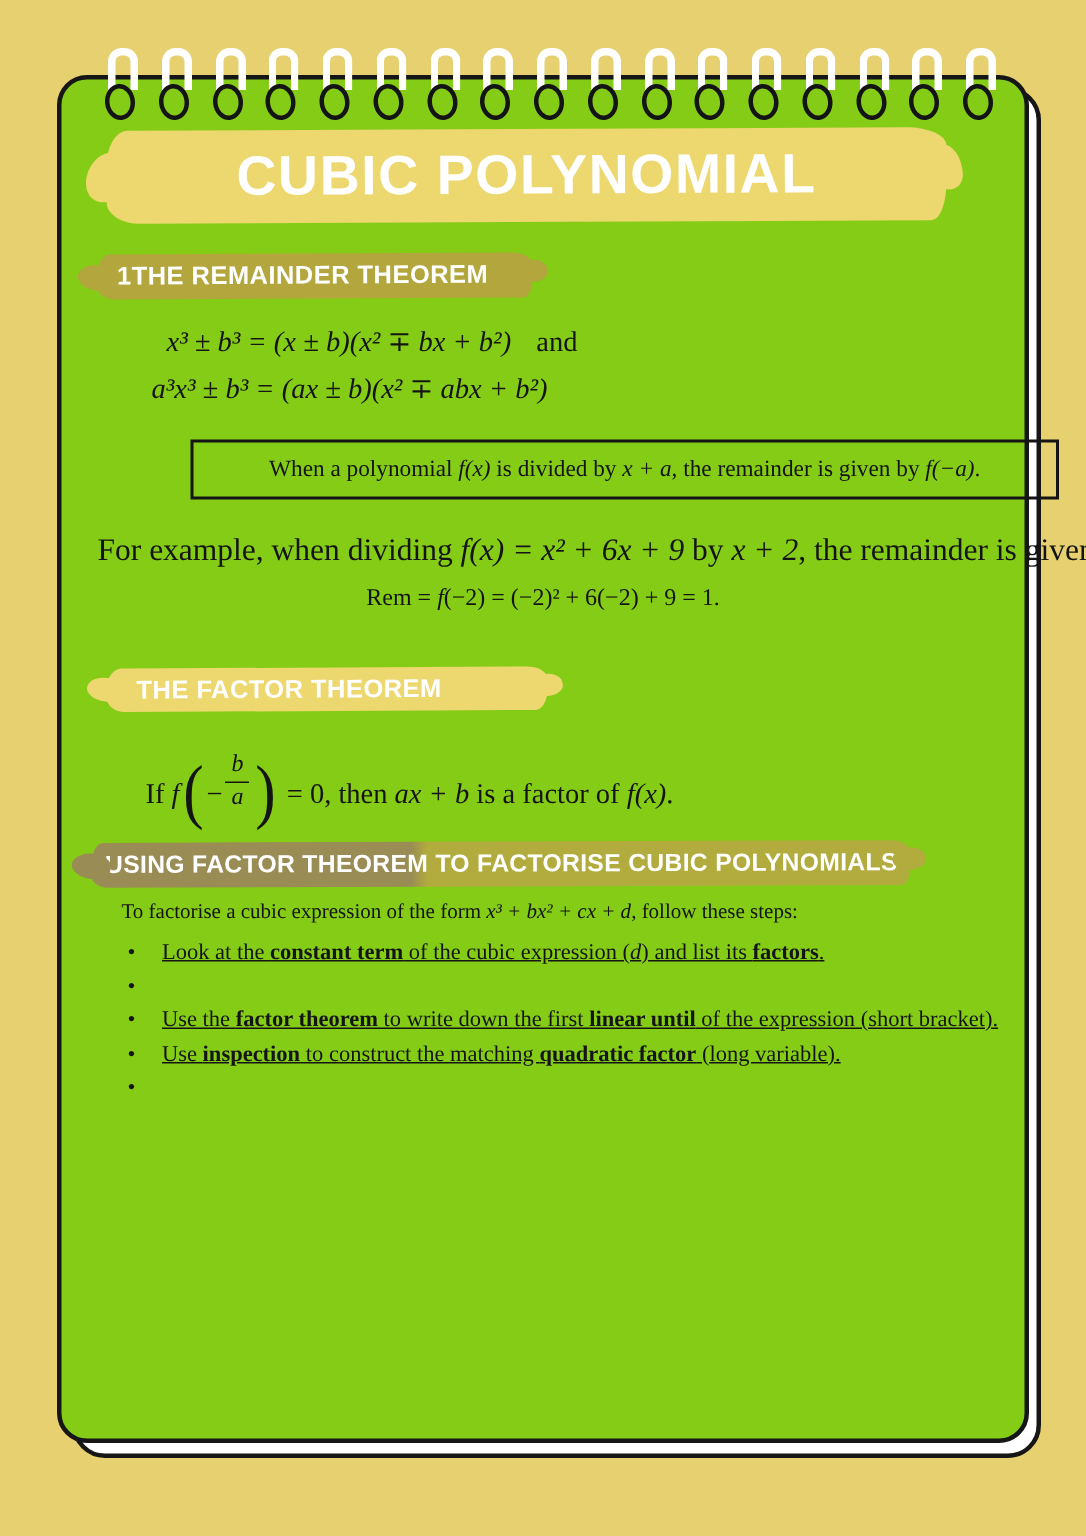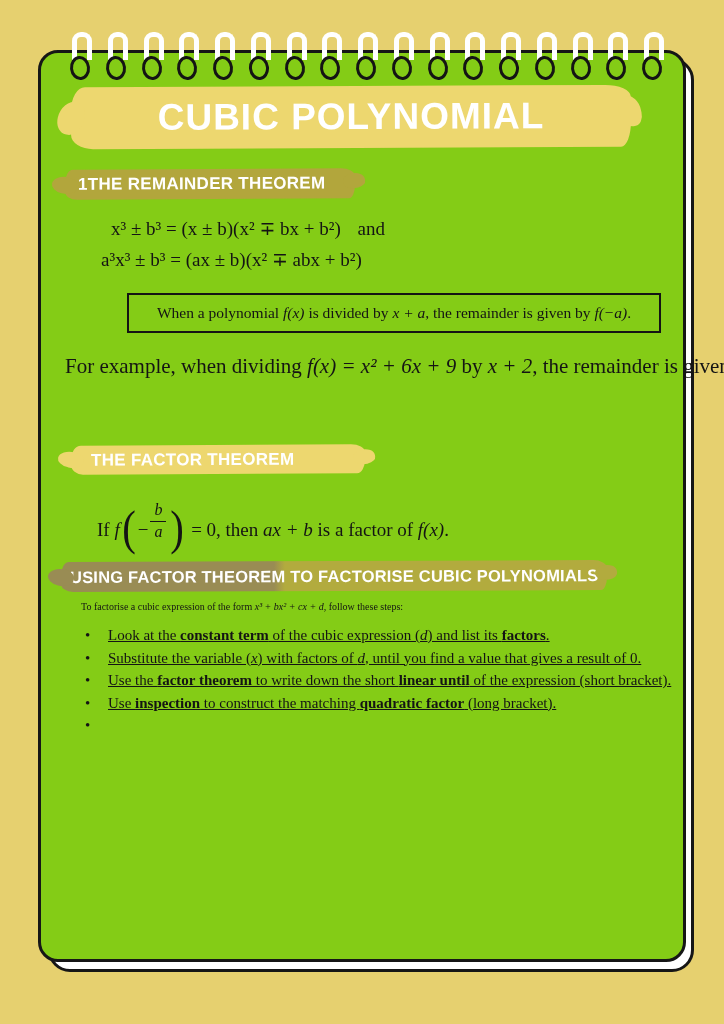--- a/index.html
+++ b/index.html
@@ -78,46 +78,46 @@
     transform:rotate(-0.2deg);
     line-height:30px;padding-left:9px;font-size:16.5px;letter-spacing:0.2px;
   }
   .h3-stroke::before{background:#998c54;}
   .h3-stroke::after{background:#b2ab3e;}
   
   .ital{font-style:italic;}
   .bold{font-weight:bold;}
   .identities{position:absolute;left:60px;top:160px;font-size:19px;line-height:31px;}
   .identity-line{white-space:nowrap;}
-  .identity-line .math{}
+  .identity-line .math{font-style:italic;}
   .identity-line .roman{font-style:normal;margin-left:12px;}
   .id1{padding-left:10px;}
   .rule-box{
-    position:absolute;left:86px;top:240px;width:534px;height:40px;
+    position:absolute;left:86px;top:240px;width:579px;height:40px;
     border:2px solid #141414;box-sizing:border-box;
     display:flex;align-items:center;justify-content:center;
     font-size:15.5px;white-space:nowrap;
   }
   .example-par{position:absolute;left:24px;top:301px;width:604px;font-size:21px;white-space:nowrap;}
   .example-result{position:absolute;left:0;top:337px;width:100%;text-align:center;font-size:16px;}
   .factor-line{
     position:absolute;left:56px;top:426px;height:62px;
     display:flex;align-items:flex-end;font-size:19px;white-space:pre;
   }
   .frac{
     display:inline-flex;flex-direction:column;align-items:center;
     font-size:16px;line-height:1.15;margin:0 2px;
   }
   .frac .num{border-bottom:1.5px solid #141414;padding:0 4px 1px 4px;}
   .frac .den{padding-top:1px;}
   .bigparen{
     font-size:48px;font-weight:400;line-height:0.55;
     display:inline-block;transform:scaleX(0.85);margin:0 1px;
   }
-  .intro-par{position:absolute;left:40px;top:548px;width:590px;font-size:10px;white-space:nowrap;}
+  .intro-par{position:absolute;left:40px;top:548px;width:590px;font-size:14px;white-space:nowrap;}
   .steps{position:absolute;left:44px;top:571px;width:596px;font-size:15px;}
   .step-row{display:flex;line-height:22.5px;}
   .step-dot{width:23px;flex:0 0 23px;}
   .step-text{white-space:nowrap;text-decoration:underline;}
 </style>
 </head>
 <body>
 
 <div class="paper-shadow"></div>
 
@@ -211,20 +211,21 @@
       <span class="math">a³x³ ± b³ = (ax ± b)(x² ∓ abx + b²)</span>
     </div>
   </div>
 
   <div class="rule-box">
     <span><span>When a polynomial </span><span class="ital">f(x)</span><span> is divided by </span><span class="ital">x + a</span><span>, the remainder is given by </span><span class="ital">f(−a)</span><span>.</span></span>
   </div>
 
   <div class="example-par"><span>For example, when dividing </span><span class="ital">f(x) = x² + 6x + 9</span><span> by </span><span class="ital">x + 2</span><span>, the remainder is given by </span><span class="ital">f(−2)</span><span>:</span></div>
 
+  <div class="example-result"><span>Rem = </span><span class="ital">f</span><span>(−2) = (−2)² + 6(−2) + 9 = 1.</span></div>
 
   <div class="stroke h2-stroke">
     <span>THE FACTOR THEOREM</span>
   </div>
 
   <div class="factor-line">
     <span>If&nbsp;</span>
     <span class="ital">f</span>
     <span class="bigparen">(</span>
     <span>−</span>
@@ -246,28 +247,27 @@
 
   <div class="intro-par"><span>To factorise a cubic expression of the form </span><span class="ital">x³ + bx² + cx + d</span><span>, follow these steps:</span></div>
 
   <div class="steps" id="steps">
       <div class="step-row">
         <span class="step-dot">•</span>
         <span class="step-text"><span>Look at the </span><span class="bold">constant term</span><span> of the cubic expression (</span><span class="ital">d</span><span>) and list its </span><span class="bold">factors</span><span>.</span></span>
       </div>
       <div class="step-row">
         <span class="step-dot">•</span>
-        <span class="step-text"><span>Substitute the variable (</span><span class="ital">x</span><span>) with factors of </span><span class="ital">d</span><span>, until you find a value that gives a result of 0.</span></span>
-      </div>
-      <div class="step-row">
-        <span class="step-dot">•</span>
-        <span class="step-text"><span>Use the </span><span class="bold">factor theorem</span><span> to write down the short </span><span class="bold">linear until</span><span> of the expression (short bracket).</span></span>
-      </div>
-      <div class="step-row">
-        <span class="step-dot">•</span>
-        <span class="step-text"><span>Use </span><span class="bold">inspection</span><span> to construct the matching </span><span class="bold">quadratic factor</span><span> (long bracket).</span></span>
+      </div>
+      <div class="step-row">
+        <span class="step-dot">•</span>
+        <span class="step-text"><span>Use the </span><span class="bold">factor theorem</span><span> to write down the first </span><span class="bold">linear until</span><span> of the expression (short bracket).</span></span>
+      </div>
+      <div class="step-row">
+        <span class="step-dot">•</span>
+        <span class="step-text"><span>Use </span><span class="bold">inspection</span><span> to construct the matching </span><span class="bold">quadratic factor</span><span> (long variable).</span></span>
       </div>
       <div class="step-row">
         <span class="step-dot">•</span>
       </div>
     </div>
 
 </div>
 
 </body></html>

